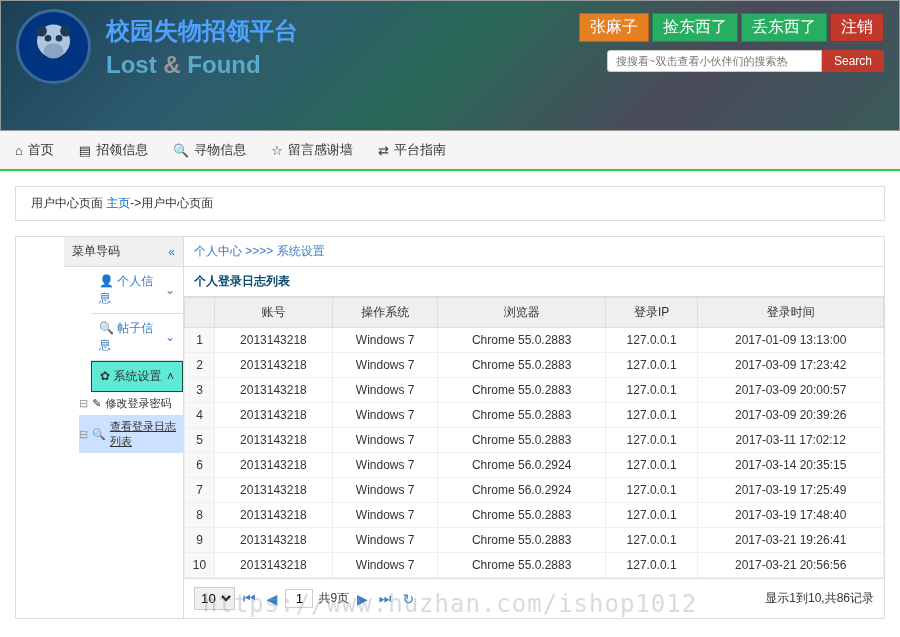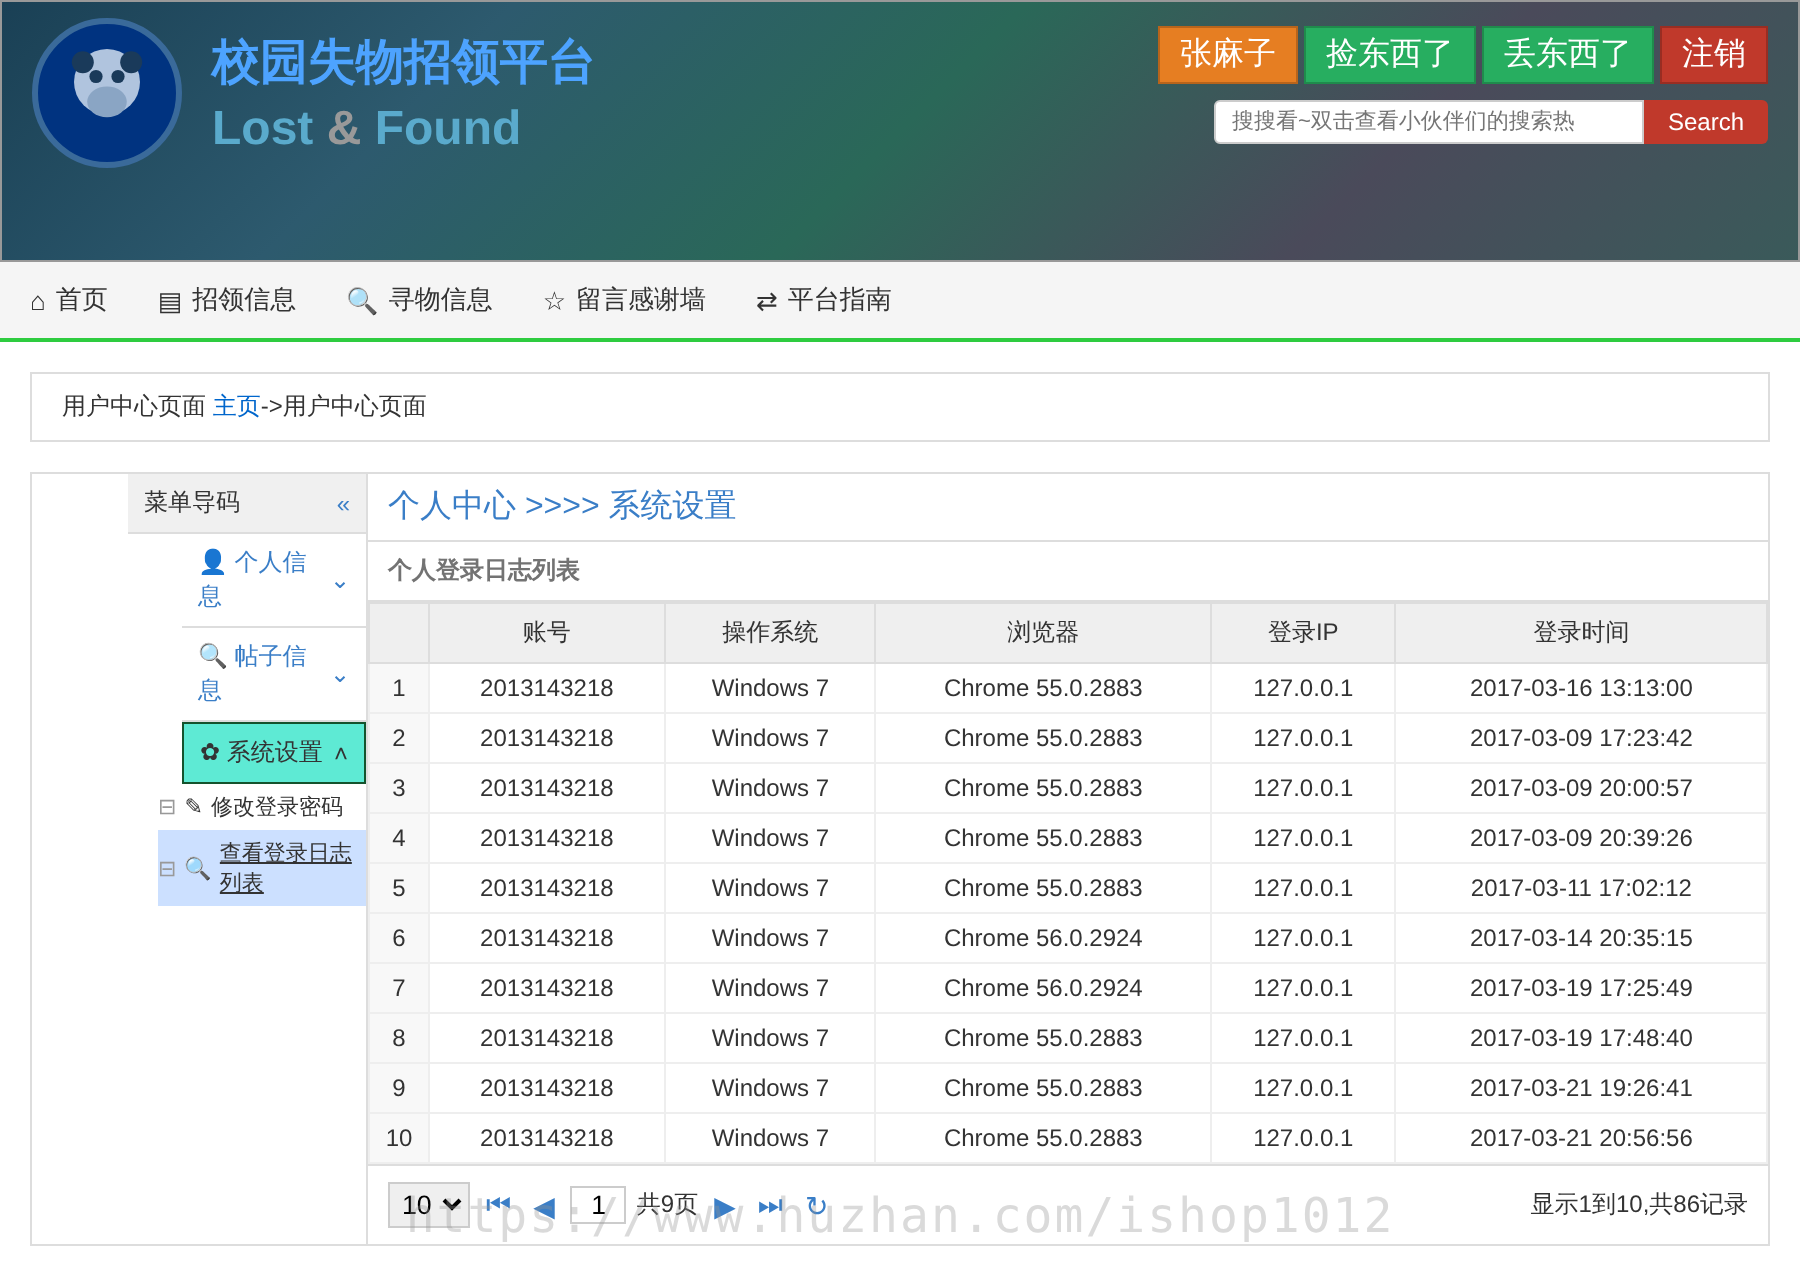--- a/index.html
+++ b/index.html
@@ -30,22 +30,22 @@
 .sb-head { background: #f0f0f0; padding: 6px 8px; border-bottom: 1px solid #ddd; display: flex; justify-content: space-between; align-items: center; font-size: 12px; }
 .sb-chevron { color: #3a7ec7; }
 .sb-item { padding: 6px 8px; border-bottom: 1px solid #ddd; display: flex; justify-content: space-between; align-items: center; font-size: 12px; cursor: pointer; margin-left: 27px; }
 .sb-item-blue { color: #3a7ec7; }
 .sb-item-active { background: #5eead4; border: 1px solid #14532d; color: #333; }
 .sb-sub { padding-left: 15px; }
 .sb-sub-item { display: flex; align-items: center; gap: 4px; padding: 4px 0; font-size: 11px; cursor: pointer; }
 .sb-sub-item.active { background: #cce0ff; }
 .tree-icon { color: #999; }
 .content { flex: 1; }
-.content-head { padding: 6px 10px; border-bottom: 1px solid #ddd; color: #3a7ec7; font-size: 16px; }
-.content-title { padding: 6px 10px; border-bottom: 1px solid #ddd; color: #737373; font-size: 12px; font-weight: bold; }
+.content-head { padding: 6px 10px; border-bottom: 1px solid #ddd; color: #3a7ec7; font-size: 12px; }
+.content-title { padding: 6px 10px; border-bottom: 1px solid #ddd; color: #0c4a6e; font-size: 12px; font-weight: bold; }
 .table { width: 100%; border-collapse: collapse; }
 .table th { background: #efefef; padding: 6px; border: 1px solid #ddd; font-size: 12px; font-weight: normal; text-align: center; }
 .table td { padding: 5px; border: 1px solid #eee; font-size: 12px; text-align: center; }
 .table td:first-child { text-align: center; width: 30px; background: #f8f8f8; }
 .pager { padding: 8px 10px; border-top: 1px solid #ddd; display: flex; align-items: center; gap: 5px; font-size: 12px; }
 .pager select { border: 1px solid #ccc; padding: 2px; }
 .pager-btn { color: #3a7ec7; cursor: pointer; padding: 0 3px; font-size: 14px; }
 .pager-input { width: 28px; border: 1px solid #ccc; text-align: center; padding: 1px; }
 .pager-info { margin-left: auto; }
 .divider { height: 20px; border-bottom: 1px solid #c0392b; margin-bottom: 15px; }
@@ -160,21 +160,21 @@
             <th>登录时间</th>
           </tr>
         </thead>
       <tbody id="tbody">
           <tr>
             <td>1</td>
             <td>2013143218</td>
             <td>Windows 7</td>
             <td>Chrome 55.0.2883</td>
             <td>127.0.0.1</td>
-            <td>2017-03-16 13:13:00</td>
+            <td>2017-01-09 13:13:00</td>
           </tr>
           <tr>
             <td>2</td>
             <td>2013143218</td>
             <td>Windows 7</td>
             <td>Chrome 55.0.2883</td>
             <td>127.0.0.1</td>
             <td>2017-03-09 17:23:42</td>
           </tr>
           <tr>

